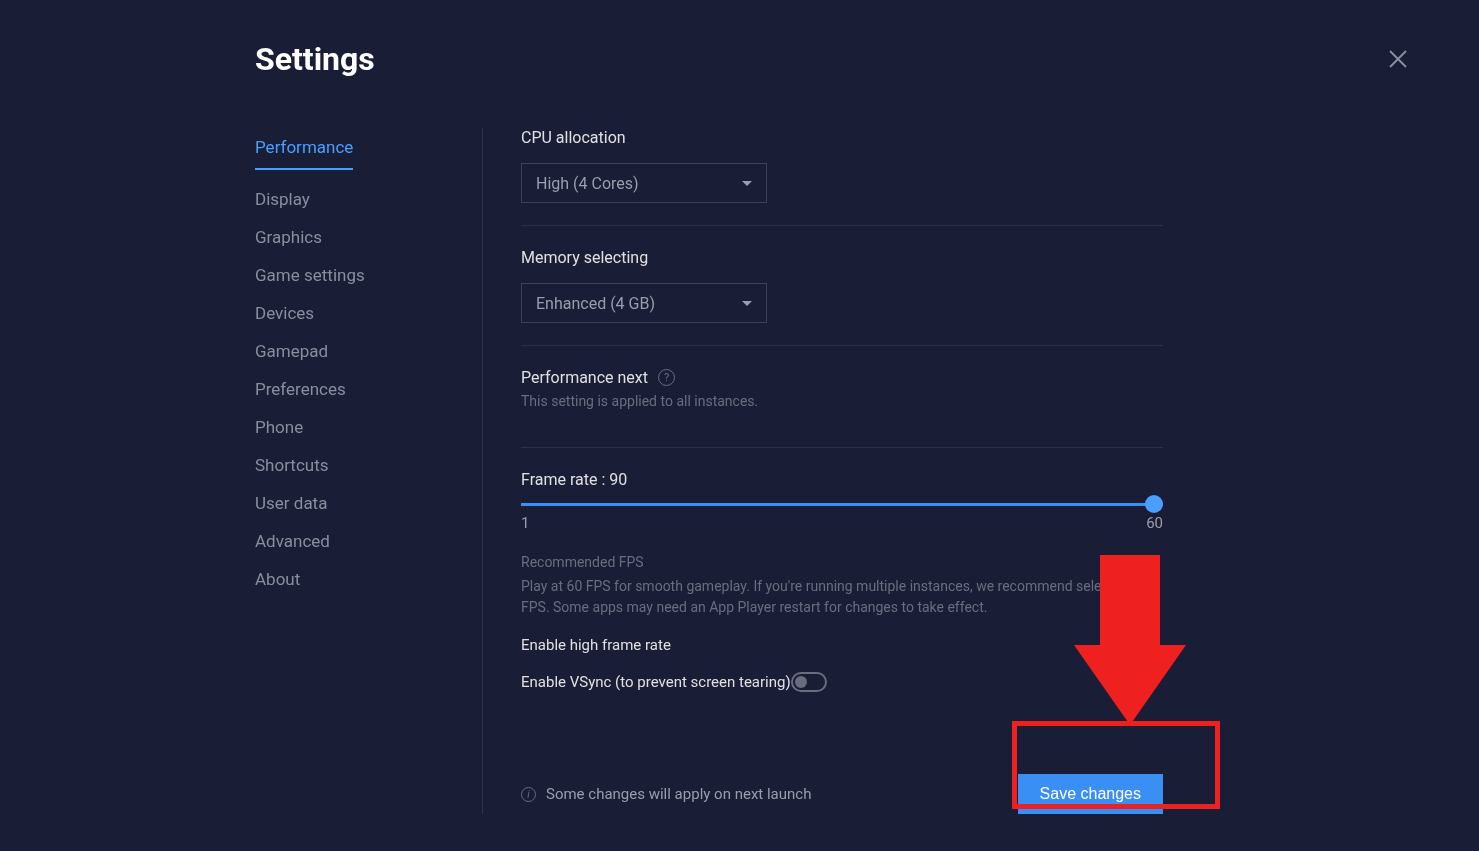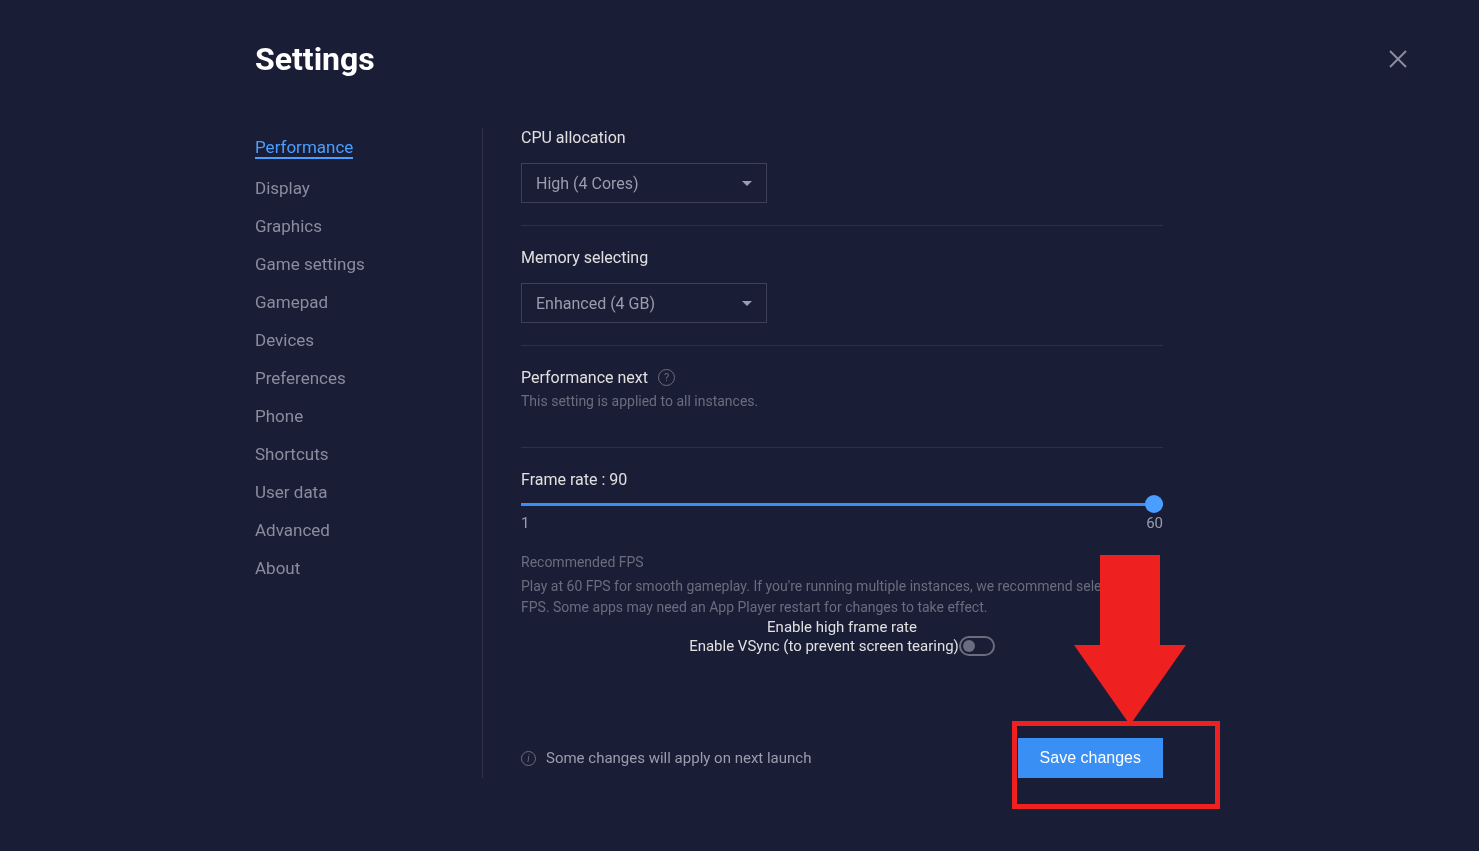--- a/index.html
+++ b/index.html
@@ -47,21 +47,21 @@
     .sidebar-item {
       font-size: 17px;
       color: #8a8d9e;
       padding: 9px 0;
       cursor: pointer;
     }
     .sidebar-item.active {
       color: #4a9eff;
       border-bottom: 2px solid #4a9eff;
       display: inline-block;
-      padding-bottom: 0;
+      padding-bottom: 11px;
       margin-bottom: 10px;
     }
     .main {
       flex: 1;
       padding-left: 38px;
       max-width: 680px;
     }
     .section {
       border-bottom: 1px solid #2d3048;
       padding-bottom: 22px;
@@ -154,22 +154,23 @@
       color: #6a6d7e;
       margin-bottom: 6px;
     }
     .fps-desc {
       font-size: 14px;
       color: #6a6d7e;
       line-height: 1.5;
     }
     .toggle-row {
       display: flex;
-      justify-content: center;
-      align-items: center;
+      justify-content: flex-start;
+      align-items: center;
+      margin-top: 18px;
       font-size: 15px;
       color: #e0e0e0;
     }
     .toggle {
       width: 36px;
       height: 20px;
       border: 2px solid #6a6d7e;
       border-radius: 12px;
       position: relative;
     }
@@ -241,22 +242,22 @@
   <div class="header">
     <h1 class="page-title">Settings</h1>
   </div>
 
   <div class="content">
     <div class="sidebar">
       <div class="sidebar-item active">Performance</div>
       <div class="sidebar-item">Display</div>
       <div class="sidebar-item">Graphics</div>
       <div class="sidebar-item">Game settings</div>
+      <div class="sidebar-item">Devices</div>
       <div class="sidebar-item">Gamepad</div>
-      <div class="sidebar-item">Devices</div>
       <div class="sidebar-item">Preferences</div>
       <div class="sidebar-item">Phone</div>
       <div class="sidebar-item">Shortcuts</div>
       <div class="sidebar-item">User data</div>
       <div class="sidebar-item">Advanced</div>
       <div class="sidebar-item">About</div>
     </div>
 
     <div class="main">
       <div class="section">

